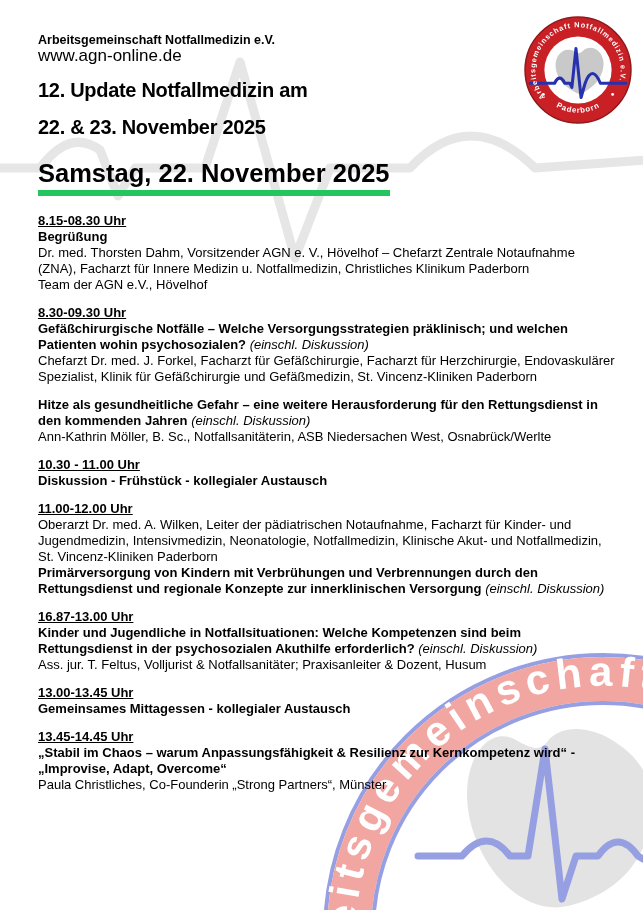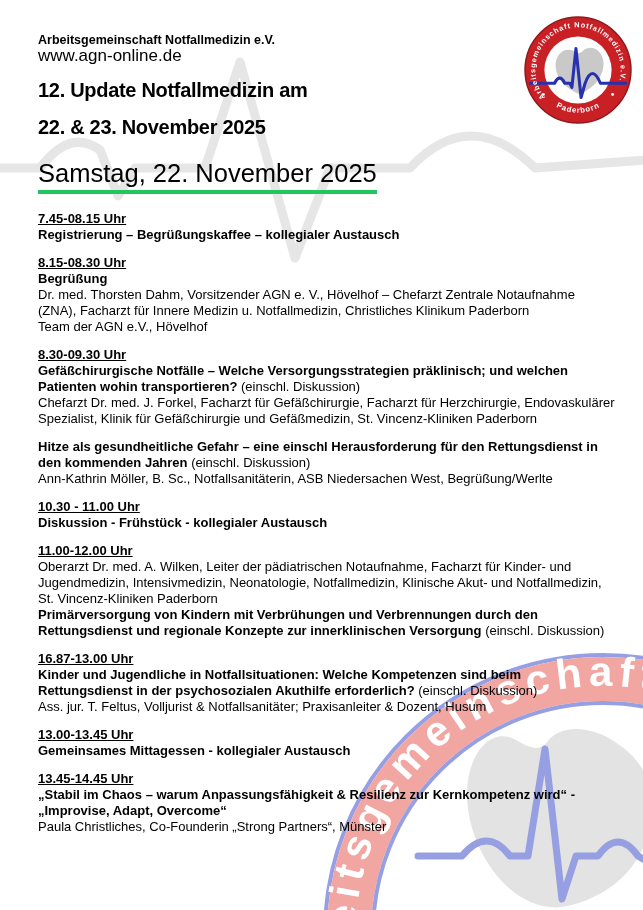--- a/index.html
+++ b/index.html
@@ -8,28 +8,28 @@
   }
   *{margin:0;padding:0;box-sizing:border-box;}
   html,body{background:#fff;}
   body{font-family:"Liberation Sans","DejaVu Sans",sans-serif;color:#000;}
   .page{position:relative;width:643px;height:910px;background:#fff;overflow:hidden;}
   .wm{position:absolute;left:0;top:0;width:643px;height:910px;z-index:0;pointer-events:none;}
   .content{position:absolute;left:38px;top:33px;width:578px;z-index:2;}
   .org-name{font-size:12.5px;font-weight:bold;line-height:15px;}
   .website{font-size:17px;line-height:14px;margin:1px 0 9px 0;}
   .main-title{font-size:20px;font-weight:bold;line-height:37px;letter-spacing:-0.3px;}
-  .day-heading{display:inline-block;font-size:25.5px;font-weight:normal;line-height:28px;
-    margin-top:13px;border-bottom:4px solid #22c55e;padding-bottom:3px;text-align:right;}
+  .day-heading{display:inline-block;font-size:25.5px;font-weight:bold;line-height:28px;
+    margin-top:13px;border-bottom:6px solid #22c55e;padding-bottom:3px;text-align:right;}
   .schedule{margin-top:17px;font-size:13px;line-height:16px;}
   .session{margin-bottom:12px;}
   .session .time{font-weight:bold;text-decoration:underline;}
   .session p{margin:0;}
   .run-b{font-weight:bold;}
-  .run-i{}
+  .run-i{font-style:italic;}
   .run-r{font-weight:normal;margin-top:18px;}
   .logo-badge{position:absolute;left:522px;top:14px;width:112px;height:112px;z-index:3;}
 </style>
 </head>
 <body>
 
 <div class="page">
 
   <svg class="wm" viewBox="0 0 643 910" aria-hidden="true">
     <path d="M -5 168 L 40 168 Q 70 128 100 150 L 118 196 L 135 168 L 205 168 L 240 62 L 295 258 L 330 168 L 410 168 Q 470 104 535 168 L 648 160" fill="none" stroke="var(--wm-ecg-gray)" stroke-width="9" stroke-linejoin="round" stroke-linecap="round"></path>
@@ -73,37 +73,33 @@
     <div class="website">www.agn-online.de</div>
     <div class="main-title">
       <div>12. Update Notfallmedizin am</div>
       <div>22. &amp; 23. November 2025</div>
     </div>
     <div>
       <span class="day-heading">Samstag, 22. November 2025</span>
     </div>
     <div class="schedule">
         <section class="session">
-          <div class="time">7.45-08.15 Uhr</div>
-          <p><span class="run-b">Registrierung – Begrüßungskaffee – kollegialer Austausch</span></p>
-        </section>
-        <section class="session">
           <div class="time">8.15-08.30 Uhr</div>
           <p><span class="run-b">Begrüßung</span></p>
           <p><span class="run-r">Dr. med. Thorsten Dahm, Vorsitzender AGN e. V., Hövelhof – Chefarzt Zentrale Notaufnahme (ZNA), Facharzt für Innere Medizin u. Notfallmedizin, Christliches Klinikum Paderborn</span></p>
           <p><span class="run-r">Team der AGN e.V., Hövelhof</span></p>
         </section>
         <section class="session">
           <div class="time">8.30-09.30 Uhr</div>
-          <p><span class="run-b">Gefäßchirurgische Notfälle – Welche Versorgungsstrategien präklinisch; und welchen Patienten wohin transportieren? </span><span class="run-i">(einschl. Diskussion)</span></p>
+          <p><span class="run-b">Gefäßchirurgische Notfälle – Welche Versorgungsstrategien präklinisch; und welchen Patienten wohin psychosozialen? </span><span class="run-i">(einschl. Diskussion)</span></p>
           <p><span class="run-r">Chefarzt Dr. med. J. Forkel, Facharzt für Gefäßchirurgie, Facharzt für Herzchirurgie, Endovaskulärer Spezialist, Klinik für Gefäßchirurgie und Gefäßmedizin, St. Vincenz-Kliniken Paderborn</span></p>
         </section>
         <section class="session">
-          <p><span class="run-b">Hitze als gesundheitliche Gefahr – eine einschl Herausforderung für den Rettungsdienst in den kommenden Jahren </span><span class="run-i">(einschl. Diskussion)</span></p>
-          <p><span class="run-r">Ann-Kathrin Möller, B. Sc., Notfallsanitäterin, ASB Niedersachen West, Begrüßung/Werlte</span></p>
+          <p><span class="run-b">Hitze als gesundheitliche Gefahr – eine weitere Herausforderung für den Rettungsdienst in den kommenden Jahren </span><span class="run-i">(einschl. Diskussion)</span></p>
+          <p><span class="run-r">Ann-Kathrin Möller, B. Sc., Notfallsanitäterin, ASB Niedersachen West, Osnabrück/Werlte</span></p>
         </section>
         <section class="session">
           <div class="time">10.30 - 11.00 Uhr</div>
           <p><span class="run-b">Diskussion - Frühstück - kollegialer Austausch</span></p>
         </section>
         <section class="session">
           <div class="time">11.00-12.00 Uhr</div>
           <p><span class="run-r">Oberarzt Dr. med. A. Wilken, Leiter der pädiatrischen Notaufnahme, Facharzt für Kinder- und Jugendmedizin, Intensivmedizin, Neonatologie, Notfallmedizin, Klinische Akut- und Notfallmedizin, St. Vincenz-Kliniken Paderborn</span></p>
           <p><span class="run-b">Primärversorgung von Kindern mit Verbrühungen und Verbrennungen durch den Rettungsdienst und regionale Konzepte zur innerklinischen Versorgung </span><span class="run-i">(einschl. Diskussion)</span></p>
         </section>

